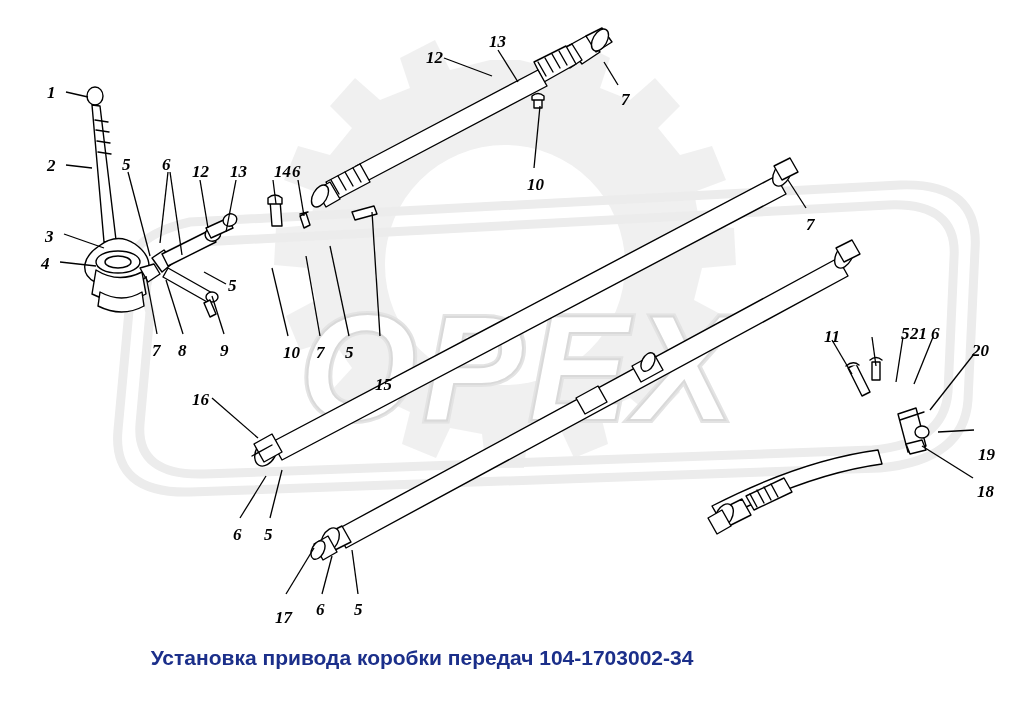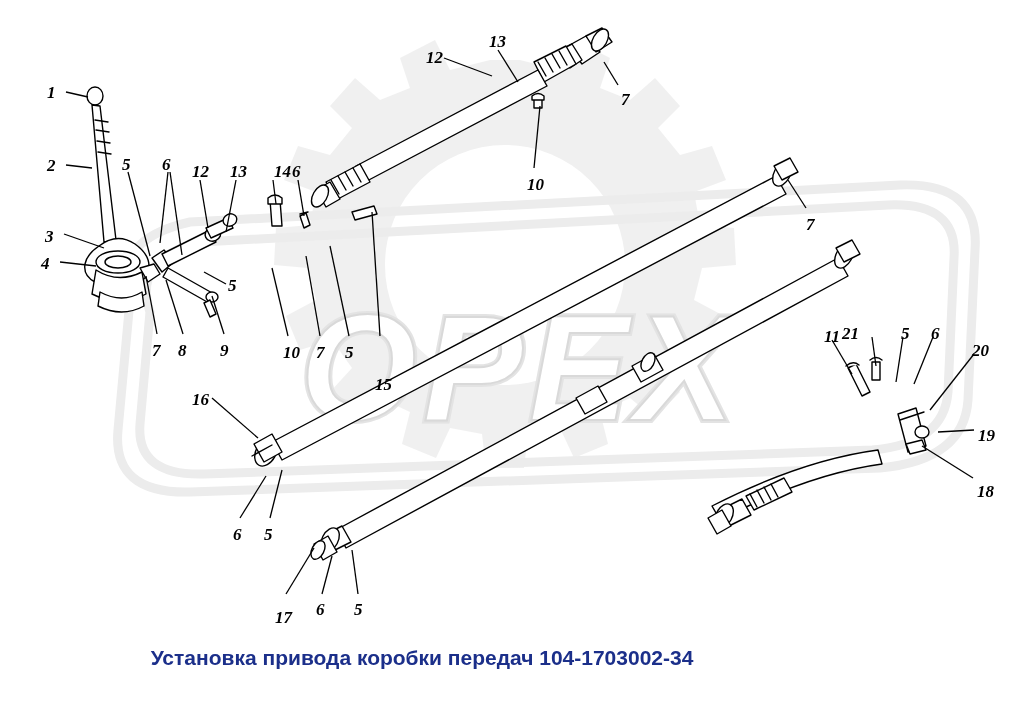--- a/index.html
+++ b/index.html
@@ -258,25 +258,25 @@
       <div class="callout" style="left: 806px; top: 216px;">7</div>
       <div class="callout" style="left: 152px; top: 342px;">7</div>
       <div class="callout" style="left: 178px; top: 342px;">8</div>
       <div class="callout" style="left: 220px; top: 342px;">9</div>
       <div class="callout" style="left: 228px; top: 277px;">5</div>
       <div class="callout" style="left: 283px; top: 344px;">10</div>
       <div class="callout" style="left: 316px; top: 344px;">7</div>
       <div class="callout" style="left: 345px; top: 344px;">5</div>
       <div class="callout" style="left: 375px; top: 344px; margin-top: 32px;">15</div>
       <div class="callout" style="left: 824px; top: 328px;">11</div>
-      <div class="callout" style="left: 842px; top: 325px;">21</div>
+      <div class="callout" style="left: 910px; top: 325px;">21</div>
       <div class="callout" style="left: 901px; top: 325px;">5</div>
       <div class="callout" style="left: 931px; top: 325px;">6</div>
       <div class="callout" style="left: 972px; top: 342px;">20</div>
-      <div class="callout" style="left: 978px; top: 427px; text-align: right;">19</div>
+      <div class="callout" style="left: 978px; top: 446px; text-align: right;">19</div>
       <div class="callout" style="left: 977px; top: 483px;">18</div>
       <div class="callout" style="left: 192px; top: 391px;">16</div>
       <div class="callout" style="left: 233px; top: 526px;">6</div>
       <div class="callout" style="left: 264px; top: 526px;">5</div>
       <div class="callout" style="left: 275px; top: 601px; margin-top: 8px;">17</div>
       <div class="callout" style="left: 316px; top: 601px;">6</div>
       <div class="callout" style="left: 354px; top: 601px;">5</div>
     </div>
 
   <div class="caption">Установка привода коробки передач 104-1703002-34</div>

